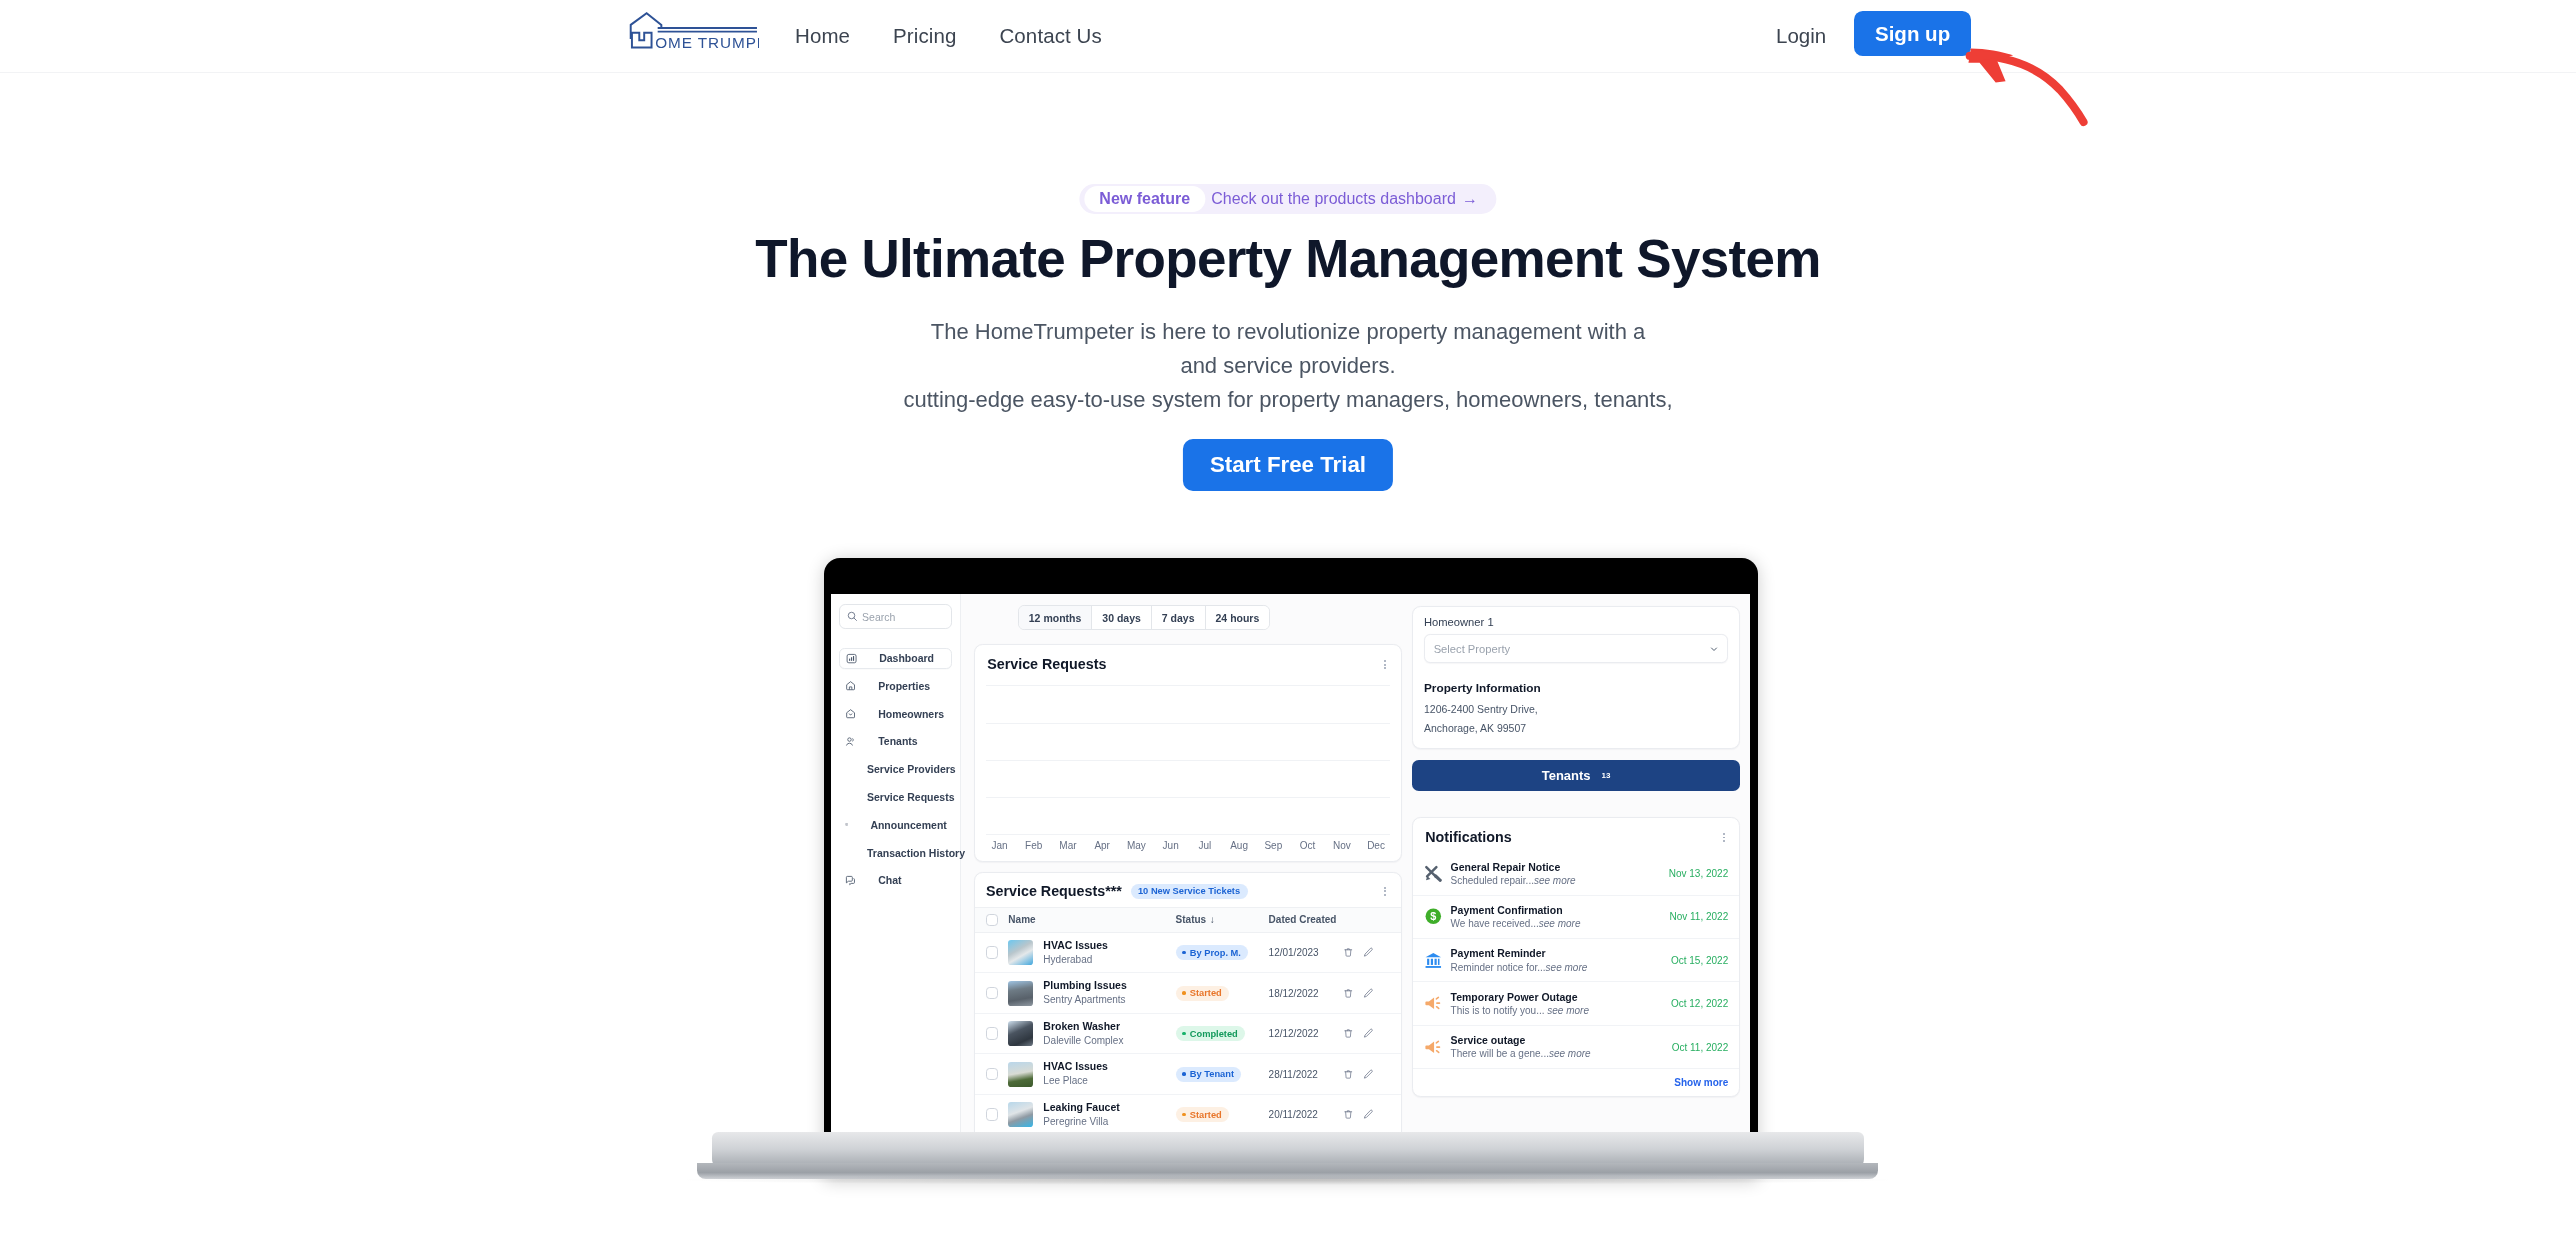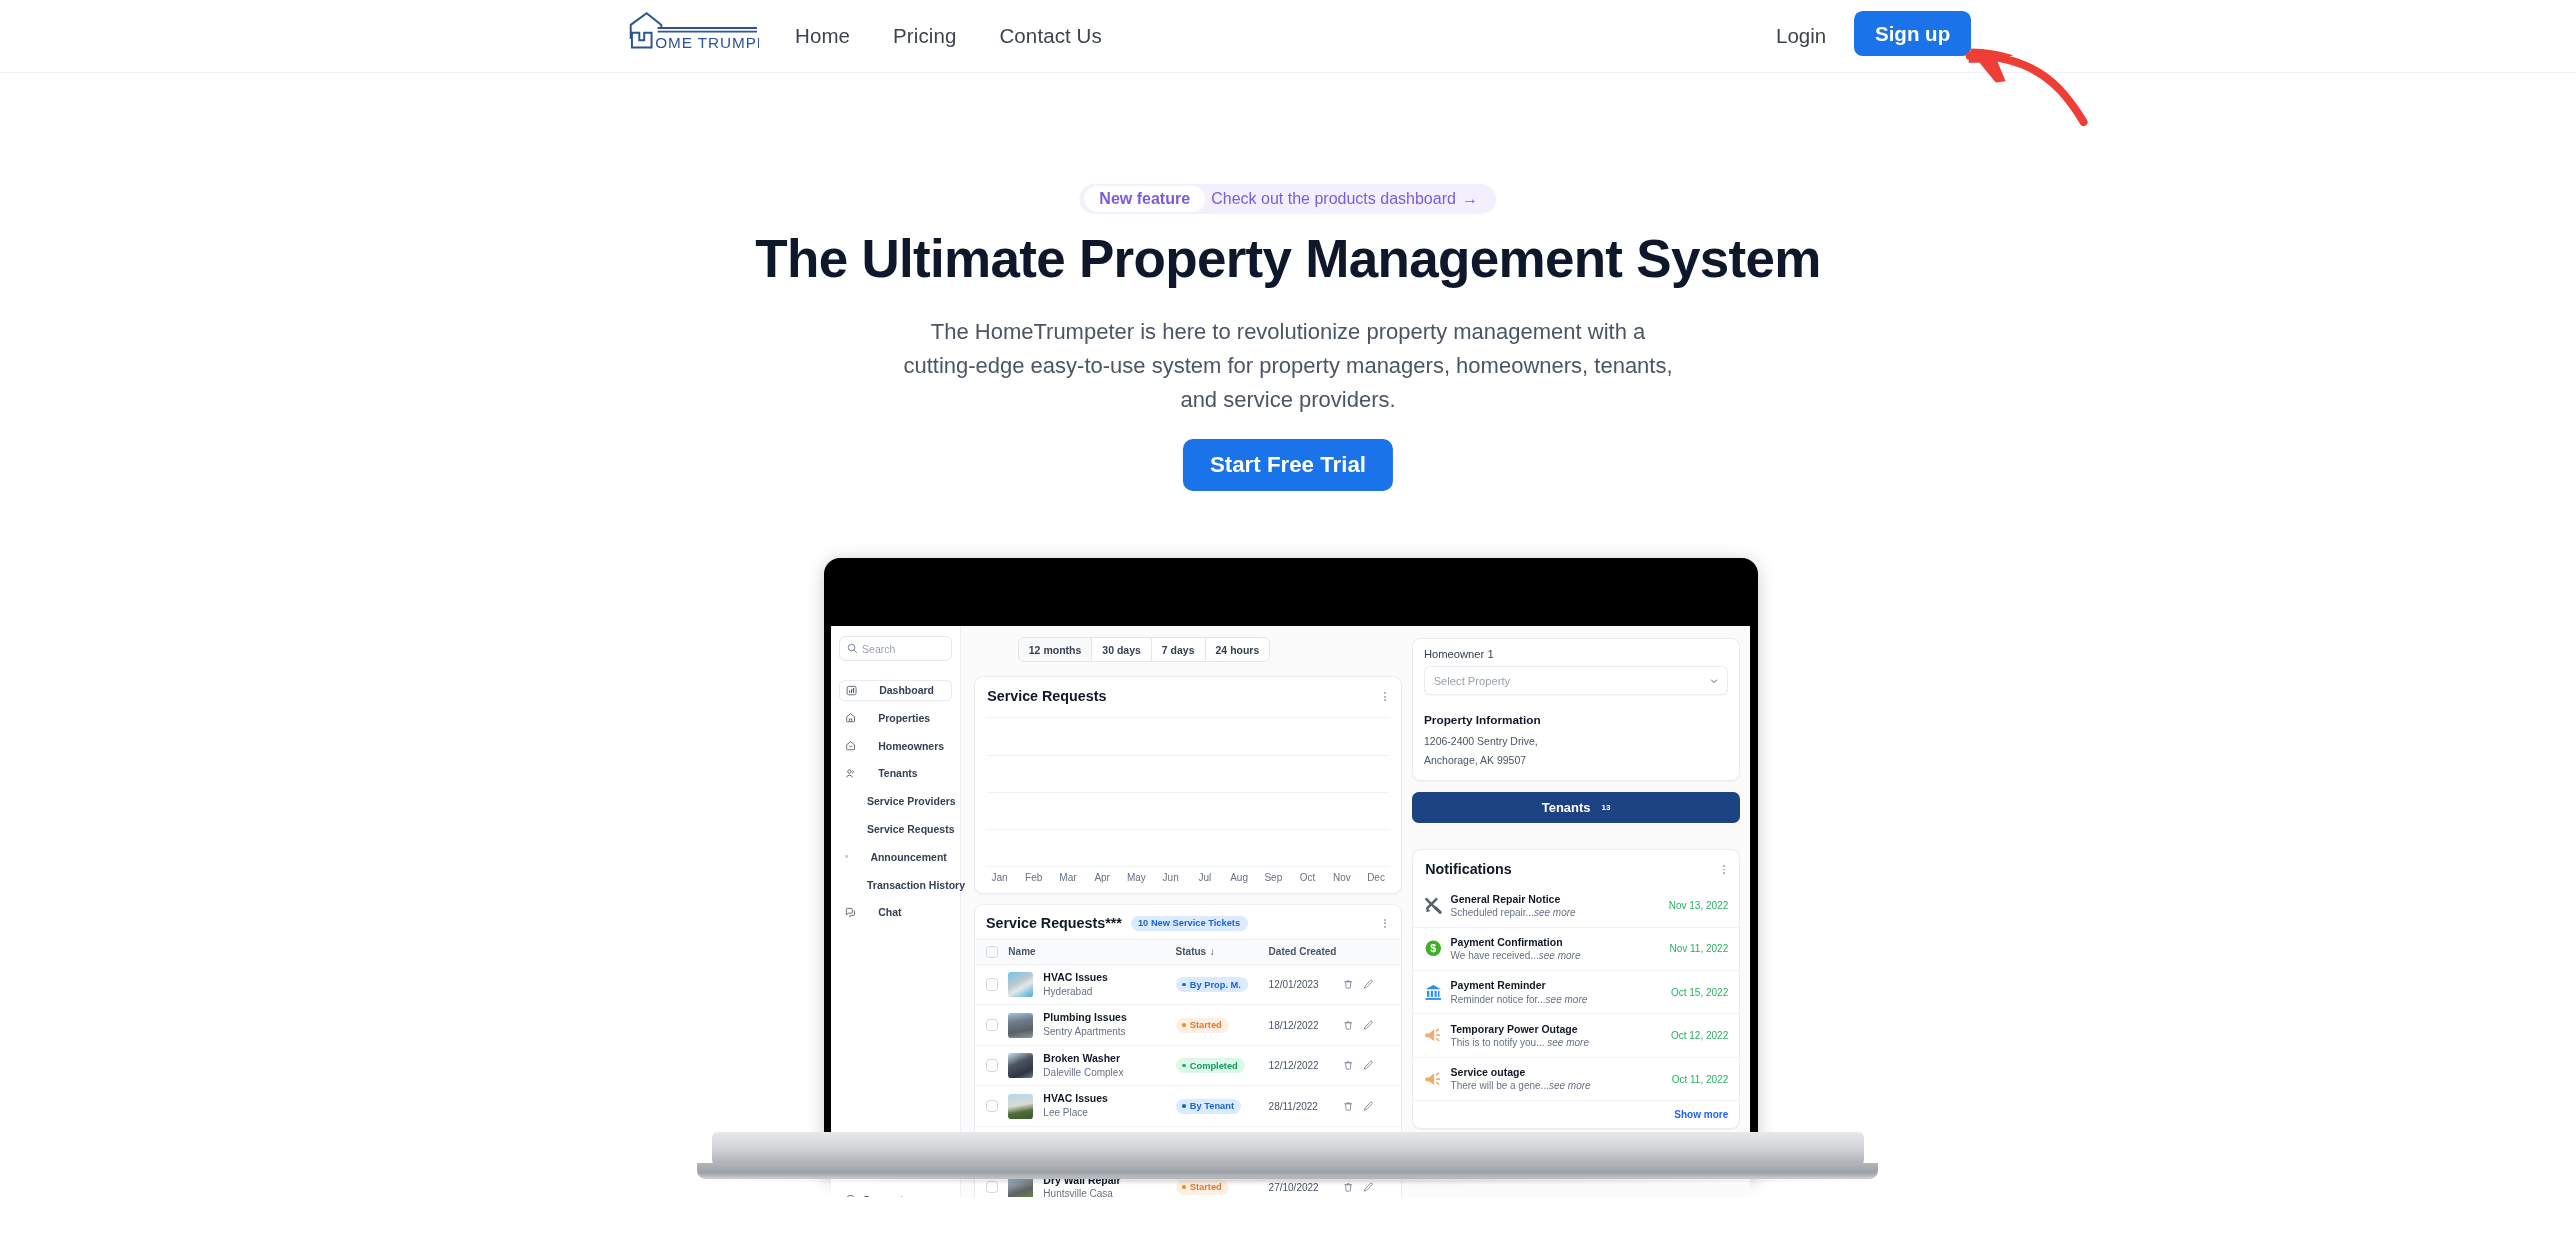--- a/index.html
+++ b/index.html
@@ -66,21 +66,21 @@
   }
 
   
   .laptop { position: absolute; left: 712px; top: 558px; width: 1152px; height: 636px; }
   .screen-shell {
     position: absolute; left: 112px; top: 0; width: 934px; height: 620px;
     background: #000; border-radius: 16px 16px 3.7px 3.7px;
     box-shadow: 0 2.5px 17.4px rgba(0,0,0,.20);
   }
   .screen {
-    position: absolute; left: 7.4px; top: 68px; width: 919px; height: 571px;
+    position: absolute; left: 7.4px; top: 36px; width: 919px; height: 571px;
     background: #7dd3fc; overflow: hidden;
   }
   .laptop-base {
     position: absolute; left: 0; top: 574px; width: 1152px; height: 38px;
     background: linear-gradient(180deg,#e7e8ea 0%,#cfd2d6 45%,#b7bbc0 72%,#9ea3a9 100%);
     border-radius: 6.2px 6.2px 11.2px 11.2px;
   }
   .laptop-notch {
     position: absolute; left: 50%; transform: translateX(-50%); top: 574px;
     width: 155px; height: 26px;
@@ -242,22 +242,22 @@
     <span class="badge-text">
       <span>Check out the products dashboard</span>
       <span>→</span>
     </span>
   </div>
 
   <h1 class="hero-title">The Ultimate Property Management System</h1>
 
   <div class="hero-sub">
     <div>The HomeTrumpeter is here to revolutionize property management with a</div>
+    <div>and service providers.</div>
     <div>cutting-edge easy-to-use system for property managers, homeowners, tenants,</div>
-    <div>and service providers.</div>
   </div>
 
   <button class="cta-btn">Start Free Trial</button>
 
   <div class="laptop">
     <div class="screen-shell">
       <div class="screen">
         <div class="dash">
 
           <div class="side">

